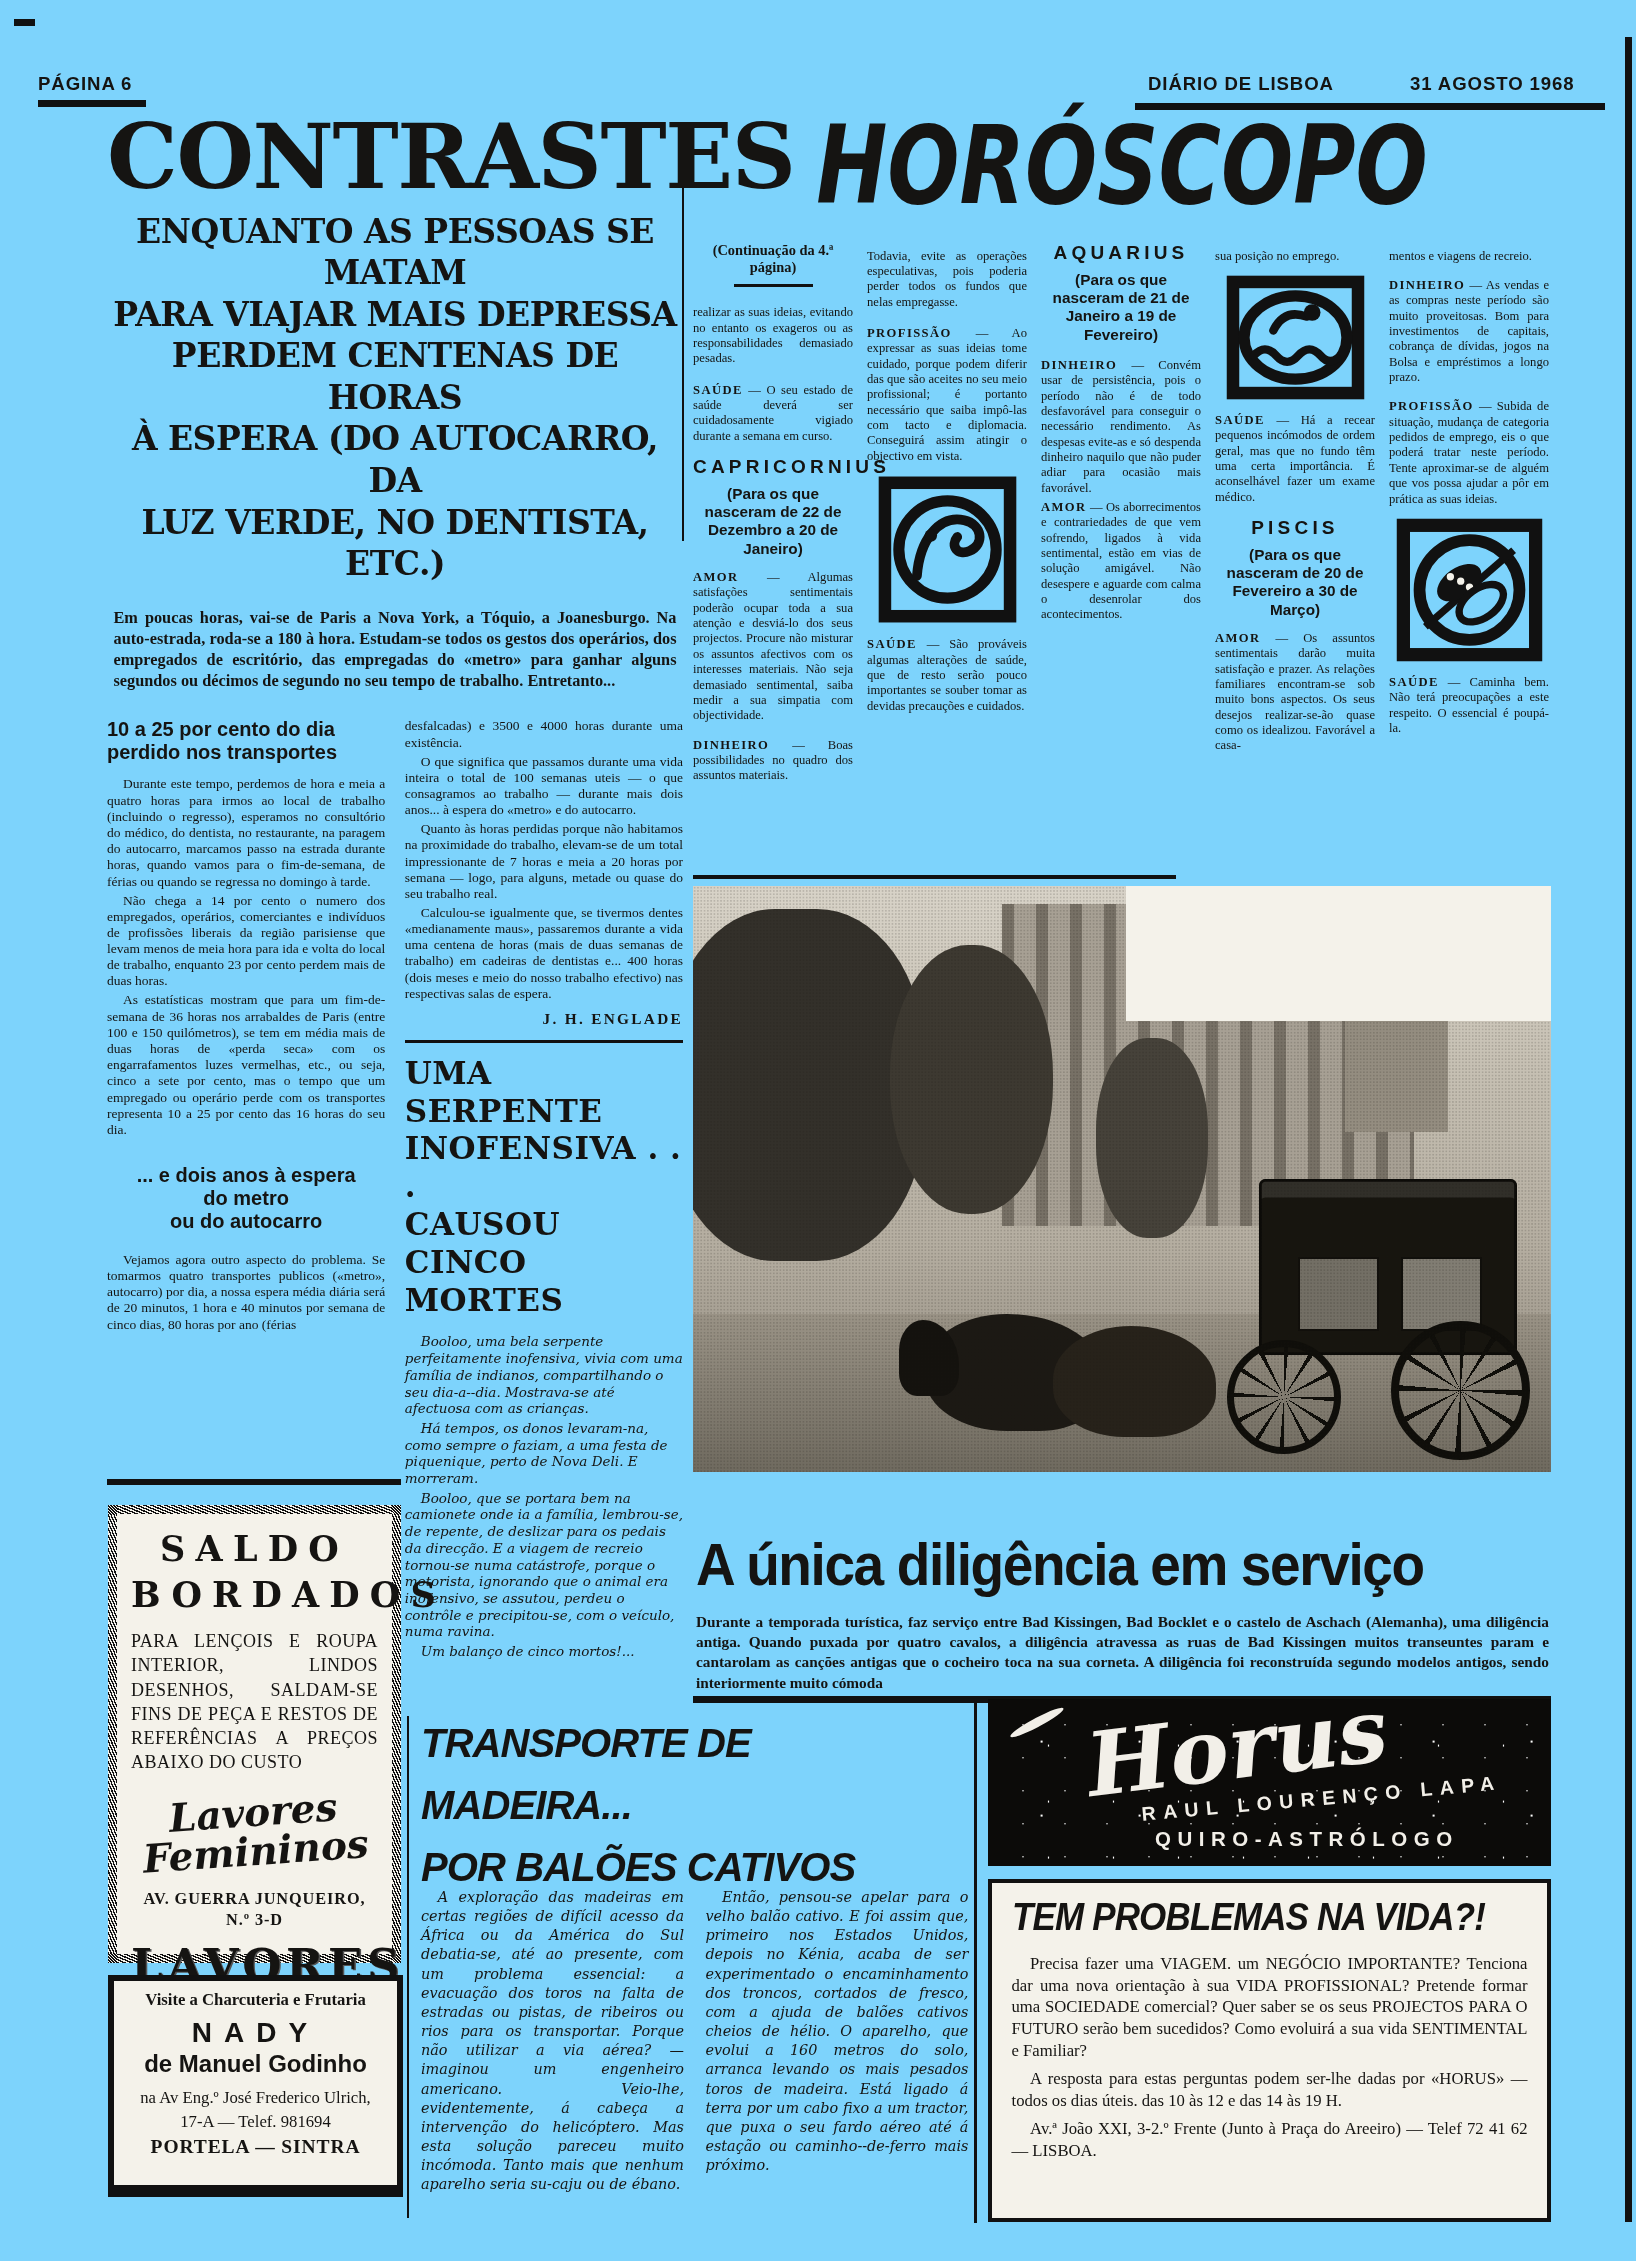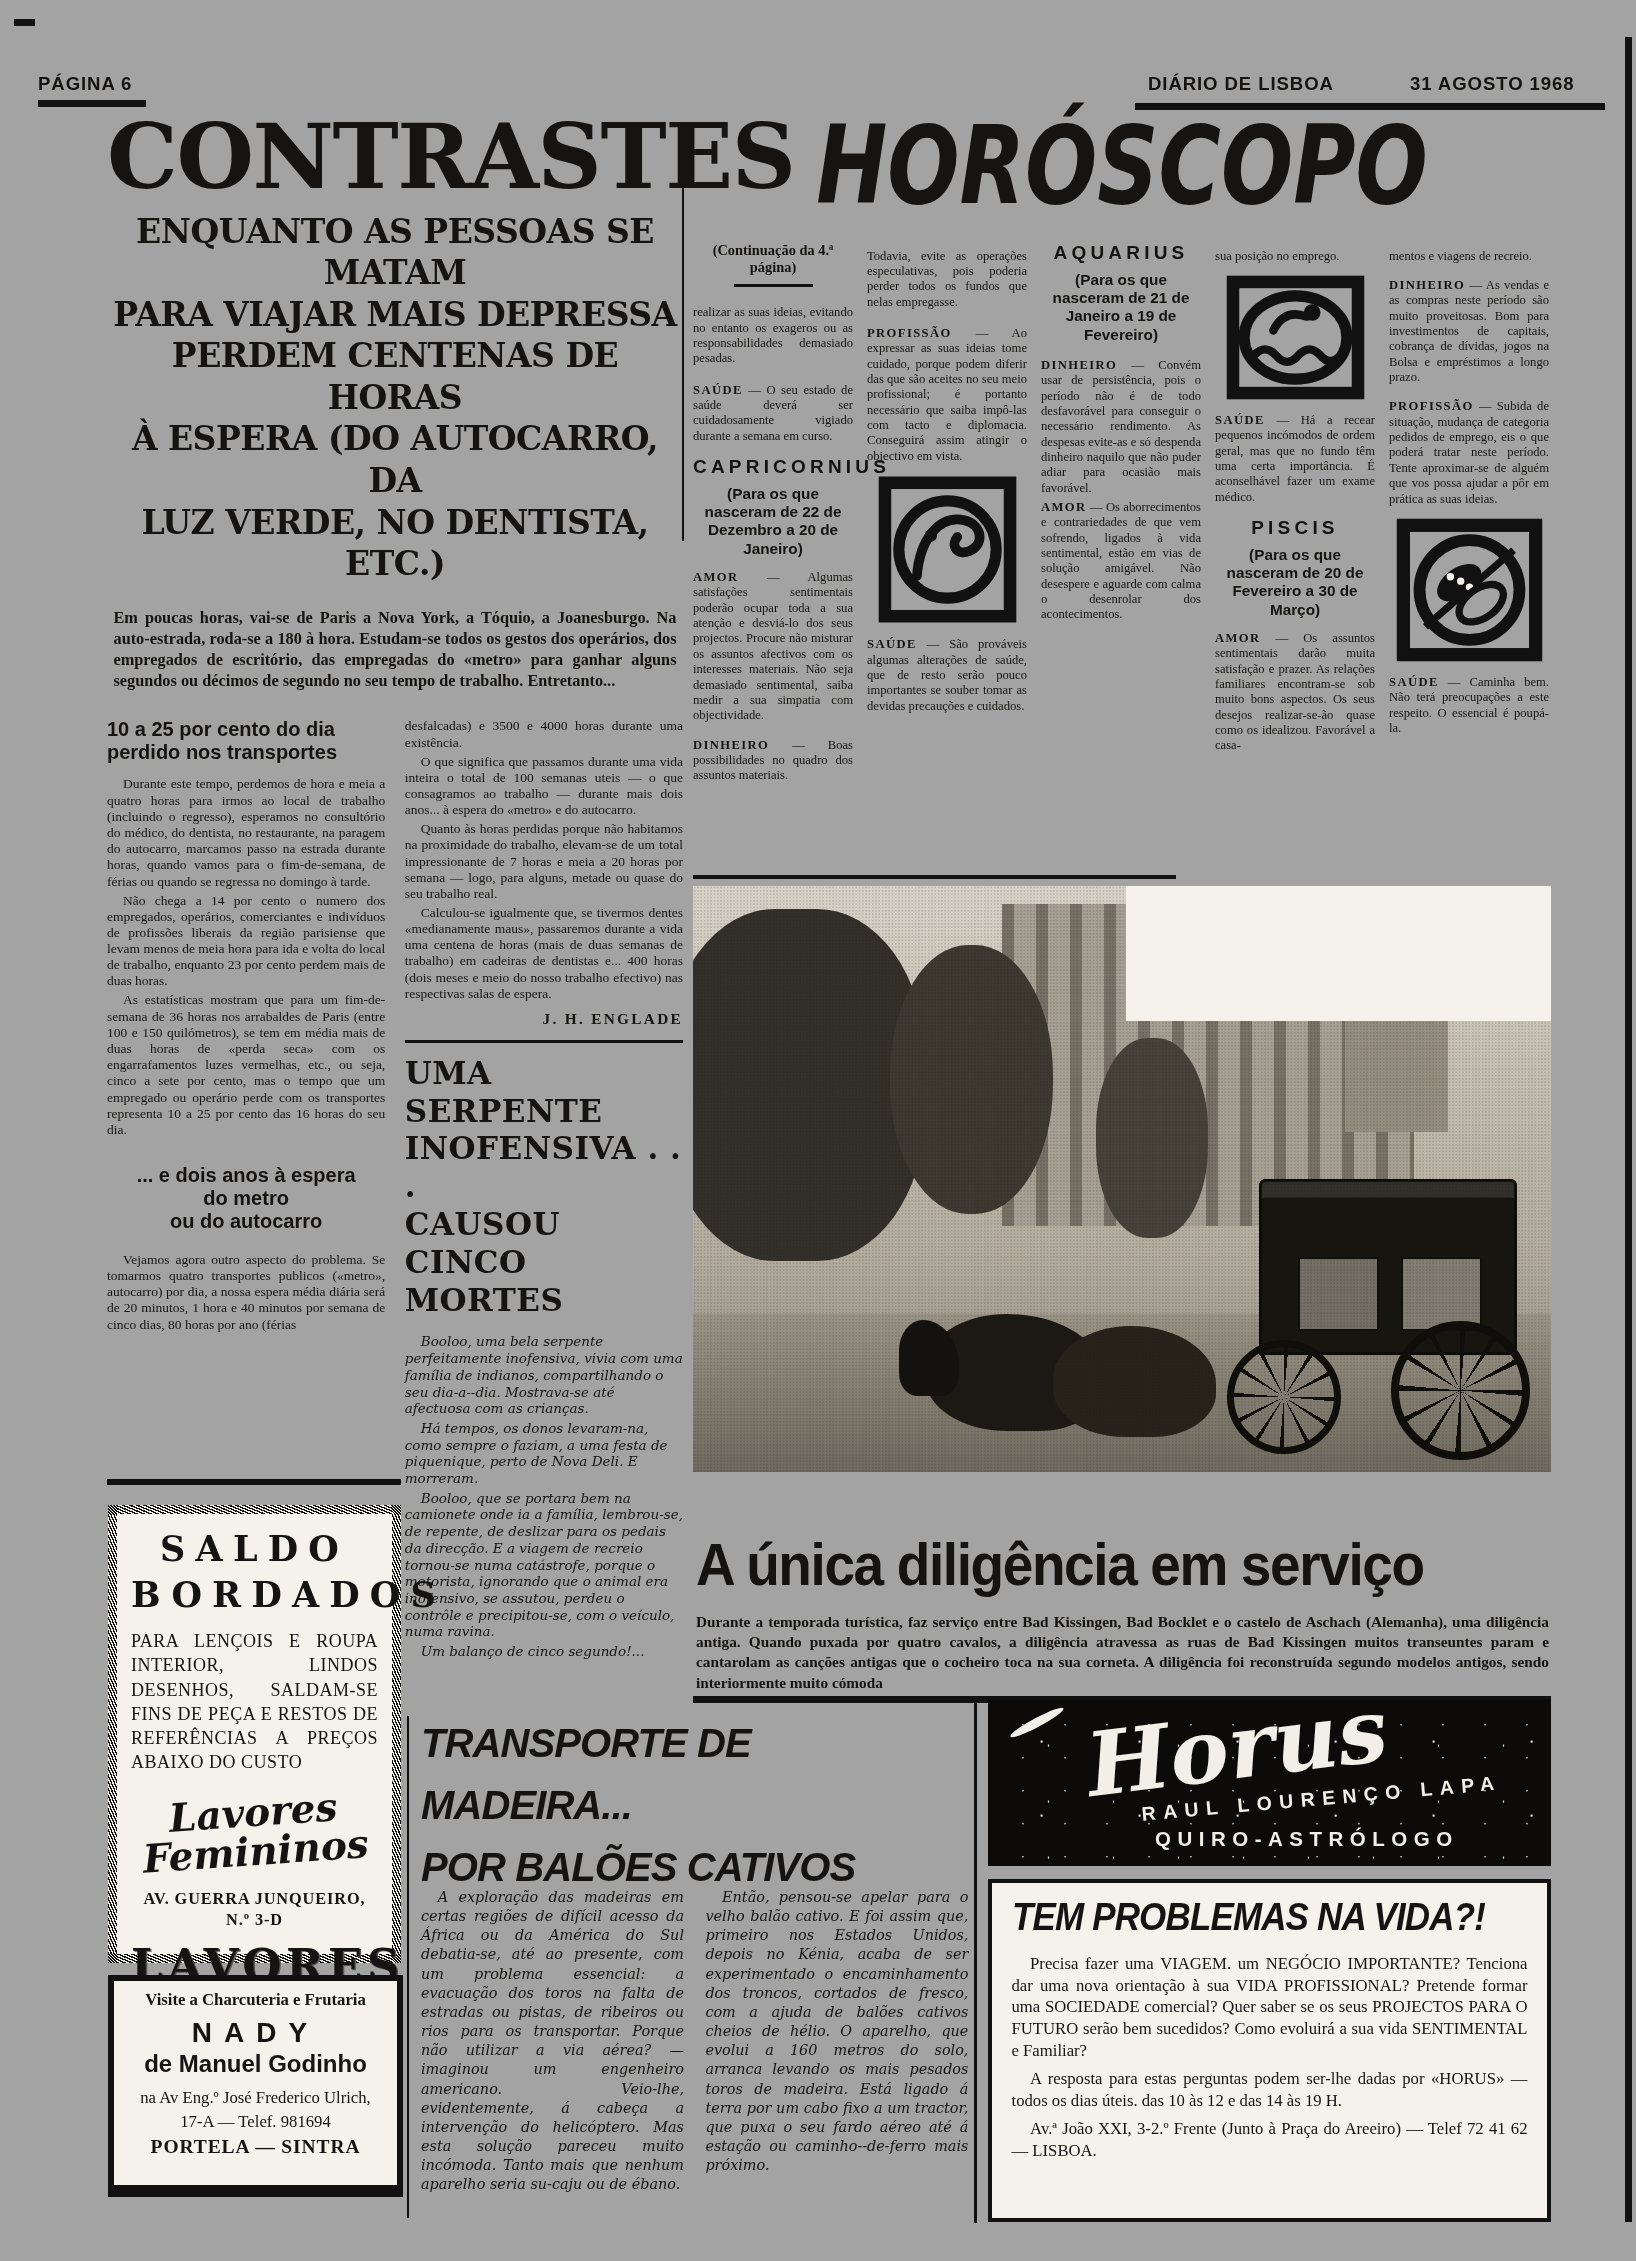--- a/index.html
+++ b/index.html
@@ -1,16 +1,16 @@
 <!DOCTYPE html>
 <html style="font-size:7.4px"><head>
 <meta charset="utf-8">
 <style>
   html,body{margin:0;padding:0;background:#6e6a63;}
-  .page{position:relative;width:1636px;height:2261px;background:#a3a3a3;
+  .page{position:relative;width:1636px;height:2261px;background:#7dd3fc;
         font-family:"Liberation Serif",serif;color:#151412;overflow:hidden;}
   .abs{position:absolute;}
   .bar{background:#111;}
   .pre{white-space:pre-line;}
   .just{text-align:justify;}
   .ctr{text-align:center;}
 
   
   .meta{font-family:"Liberation Sans",sans-serif;font-weight:bold;font-size:18.6px;letter-spacing:0.9px;}
 
@@ -142,21 +142,21 @@
         <div class="sig" style="margin-top:8.4px;">J. H. ENGLADE</div>
         <div class="thinrule"></div>
         <div class="serp-title pre">UMA SERPENTE
 INOFENSIVA . . .
 CAUSOU
 CINCO MORTES</div>
         <div class="ital" style="margin-top:14px;">
           <p>Booloo, uma bela serpente perfeitamente inofensiva, vivia com uma família de indianos, compartilhando o seu dia-a--dia. Mostrava-se até afectuosa com as crianças.</p>
           <p>Há tempos, os donos levaram-na, como sempre o faziam, a uma festa de piquenique, perto de Nova Deli. E morreram.</p>
           <p>Booloo, que se portara bem na camionete onde ia a família, lembrou-se, de repente, de deslizar para os pedais da direcção. E a viagem de recreio tornou-se numa catástrofe, porque o motorista, ignorando que o animal era inofensivo, se assutou, perdeu o contrôle e precipitou-se, com o veículo, numa ravina.</p>
-          <p>Um balanço de cinco segundo!...</p>
+          <p>Um balanço de cinco mortos!...</p>
         </div>
       </div>
     </div>
   </div>
 
   <div class="abs ctr" style="left:693px;top:117px;width:858px;">
     <div class="h-title">HORÓSCOPO</div>
   </div>
 
   <div class="abs hcols horo" style="left:693px;top:242px;width:858px;">

